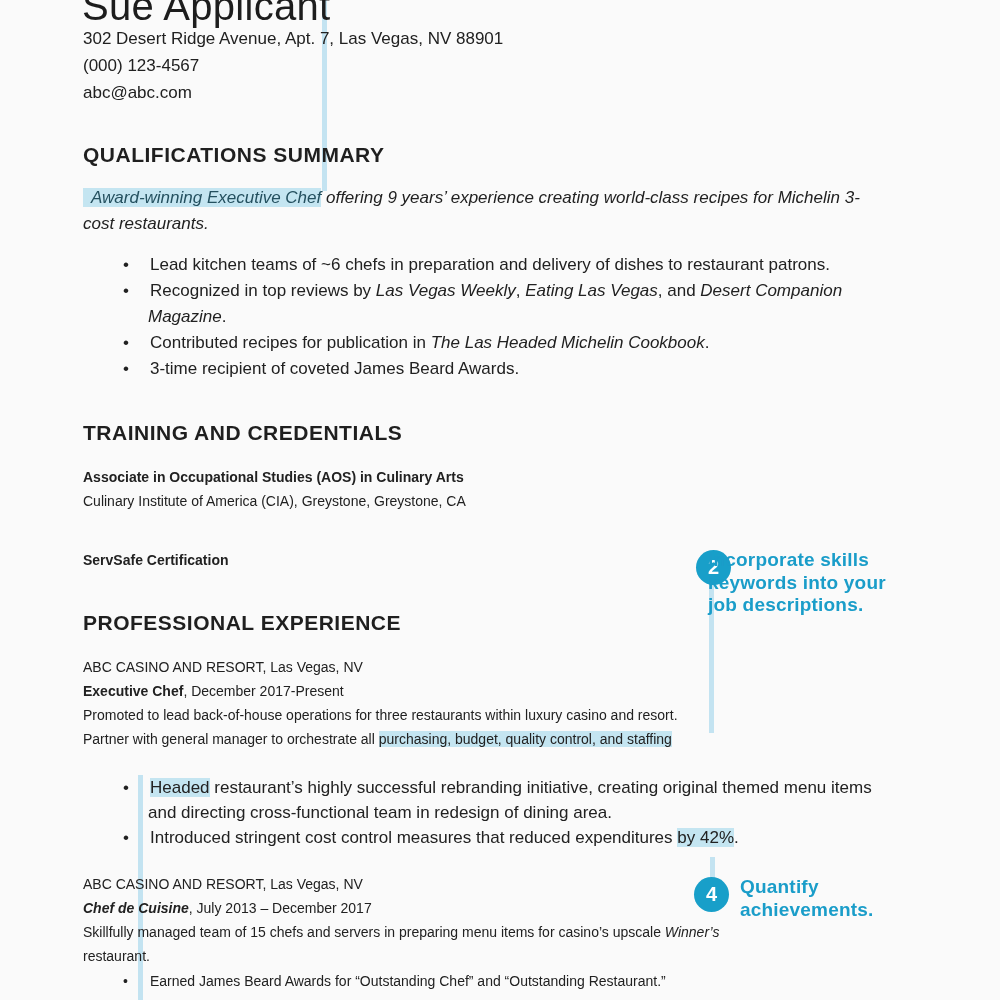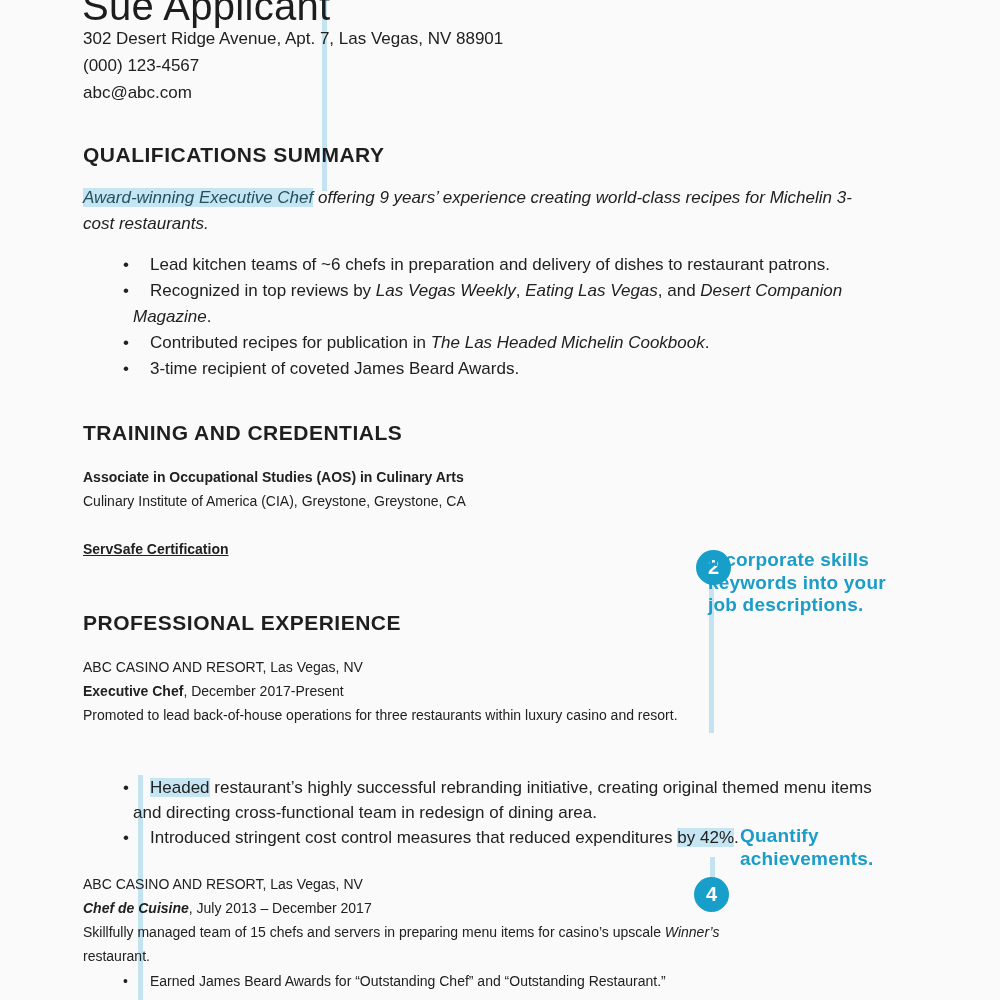--- a/index.html
+++ b/index.html
@@ -21,38 +21,38 @@
   .heading{left:83px;font-size:21px;font-weight:700;letter-spacing:.5px;color:#1f1f1f;}
   
   .body26{left:83px;font-size:17px;line-height:26px;}
   .body24{left:83px;font-size:14px;line-height:24px;}
   .body25{left:83px;font-size:17px;line-height:25px;}
   .line{white-space:pre;}
   .it{font-style:italic;}
   .b{font-weight:700;}
   .bi{font-weight:700;font-style:italic;margin-top:35px;}
   .hl{background:#c4e5f1;}
-  .hl-teal{background:#c4e5f1;color:#24505f;}
+  .hl-teal{background:#c4e5f1;color:#24505f;padding-left:8px;}
   
   .bullets .row{display:flex;}
   .dot{width:27px;flex:0 0 27px;text-align:left;padding-left:2px;}
-  .wrap2{margin-left:12px;}
+  .wrap2{margin-left:27px;}
   .bullets{left:121px;}
   
   .co-circle{
     position:absolute;width:35px;height:35px;border-radius:50%;
     background:#189fc9;color:#ffffff;font-size:20px;font-weight:700;
     display:flex;align-items:center;justify-content:center;z-index:3;
   }
   .co-text{
     position:absolute;color:#1a9dc9;font-size:19px;font-weight:700;
     line-height:22.5px;letter-spacing:.2px;z-index:3;
   }
   .co2-text{left:708px;top:549px;width:205px;}
-  .co4-text{left:740px;top:825px;width:170px;}
+  .co4-text{left:740px;top:876px;width:170px;}
 </style>
 </head>
 <body>
 
 <div class="connector z-line" style="left:322px;top:0;height:191px;"></div>
 <div class="connector z-line" style="left:709px;top:584px;height:149px;"></div>
 <div class="connector z-line" style="left:710px;top:857px;height:22px;"></div>
 <div class="connector z-line" style="left:138px;top:775px;height:225px;"></div>
 
 <div class="abs z-text name">Sue Applicant</div>
@@ -89,33 +89,34 @@
     <span class="dot">•</span>
     <span class="line">3-time recipient of coveted James Beard Awards.</span>
   </div>
 </div>
 
 <div class="abs z-text heading" style="top:421px;">TRAINING AND CREDENTIALS</div>
 <div class="abs z-text body24" style="top:465px;">
   <div class="line b">Associate in Occupational Studies (AOS) in Culinary Arts</div>
   <div class="line">Culinary Institute of America (CIA), Greystone, Greystone, CA</div>
 </div>
-<div class="abs z-text body24 b" style="top:537px;text-decoration:underline;">ServSafe Certification</div>
+<div class="abs z-text body24 b" style="top:548px;">ServSafe Certification</div>
 
 <div class="co-circle" style="left:696px;top:550px;">
     <span>2</span>
   </div>
 <div class="co-text co2-text">Incorporate skills keywords into your job descriptions.</div>
 
 <div class="abs z-text heading" style="top:611px;">PROFESSIONAL EXPERIENCE</div>
 
 <div class="abs z-text body24" style="top:655px;">
   <div class="line">ABC CASINO AND RESORT, Las Vegas, NV</div>
   <div class="line"><span class="b">Executive Chef</span><span>, December 2017-Present</span></div>
   <div class="line">Promoted to lead back-of-house operations for three restaurants within luxury casino and resort.</div>
+  <div class="line"><span>Partner with general manager to orchestrate all </span><span class="hl">purchasing, budget, quality control, and staffing</span></div>
 </div>
 
 <div class="abs z-text body25 bullets" style="top:775px;">
   <div>
     <div class="row">
       <span class="dot">•</span>
       <span class="line"><span class="hl">Headed</span><span> restaurant’s highly successful rebranding initiative, creating original themed menu items</span></span>
     </div>
     <div class="wrap2 line">and directing cross-functional team in redesign of dining area.</div>
   </div>

